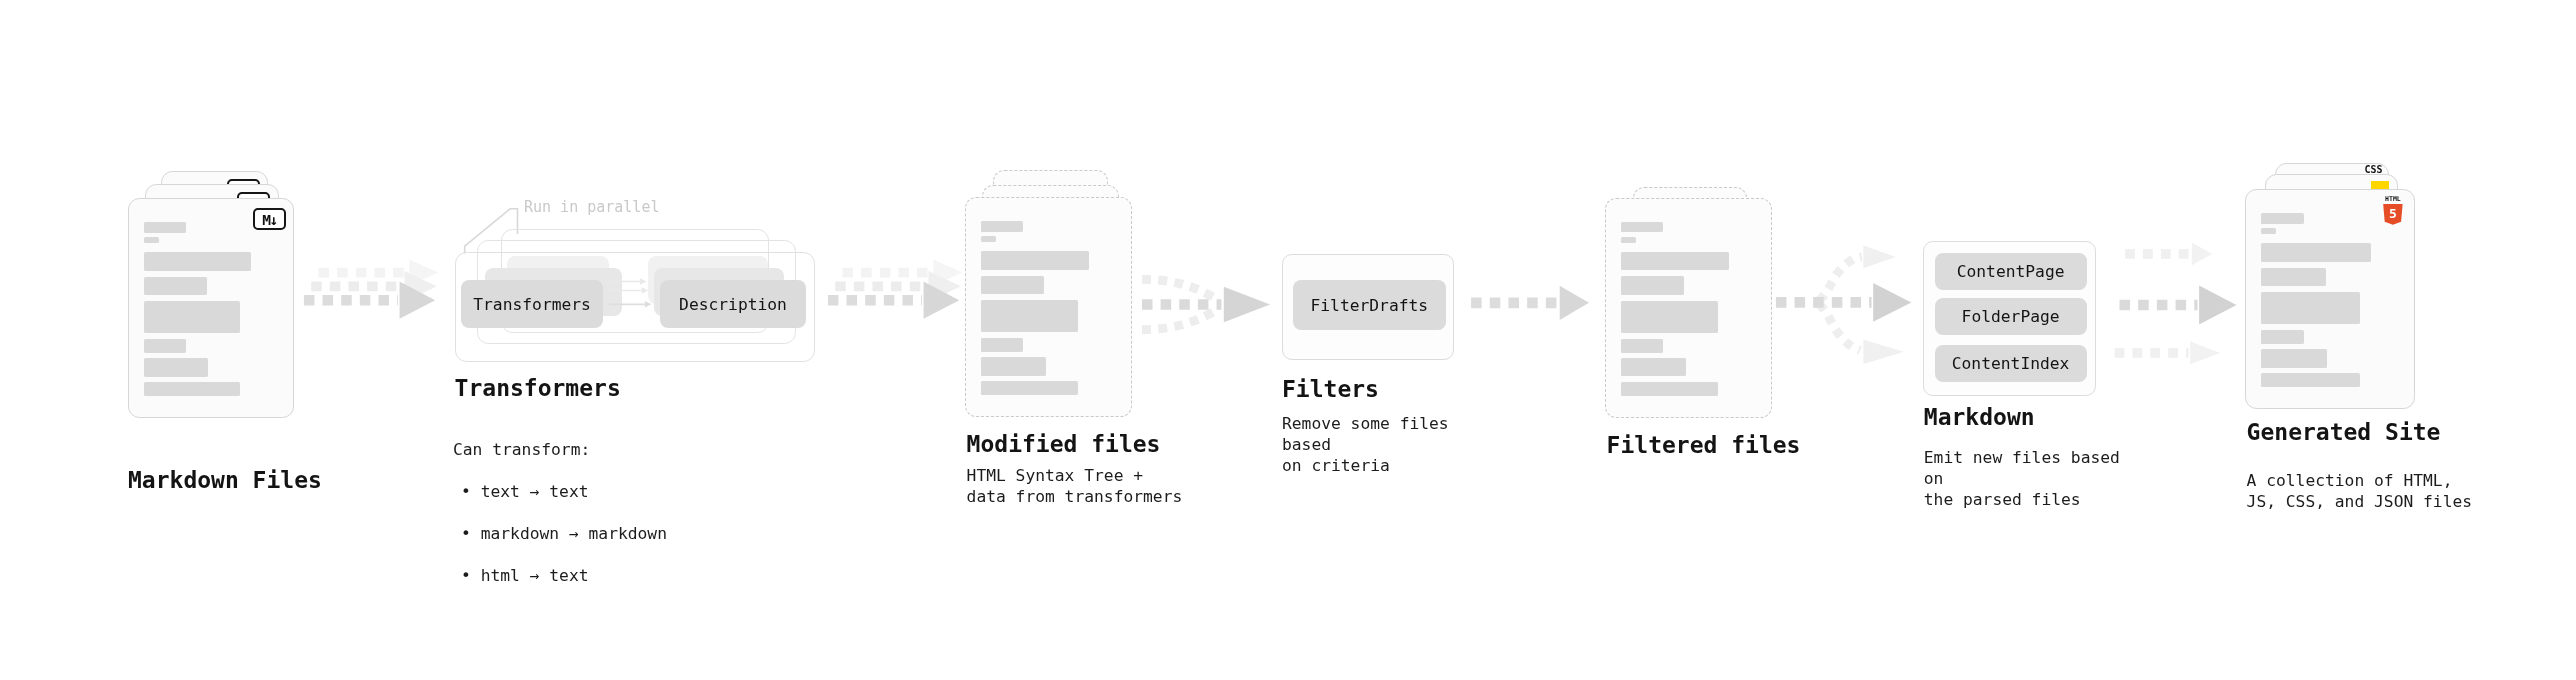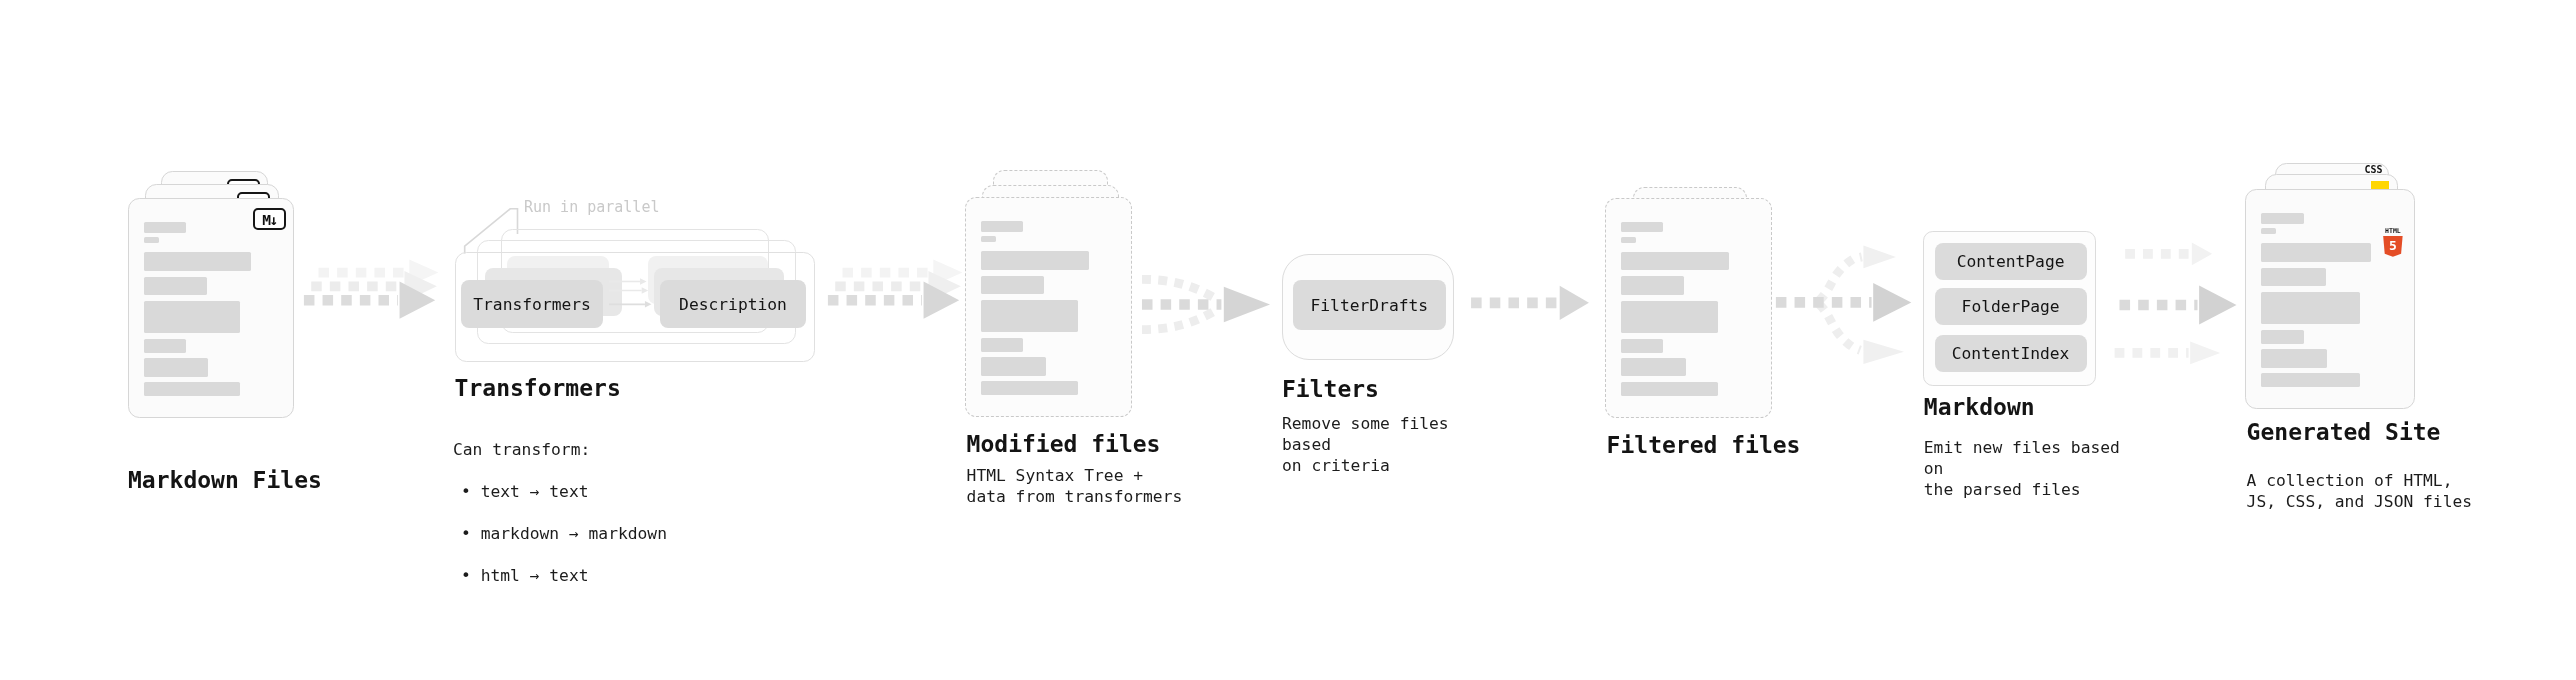--- a/index.html
+++ b/index.html
@@ -35,21 +35,21 @@
   .outline-front{border-color:#e0e0e0;}
   .panel-box{position:absolute;background:#fdfdfd;border:1.6px solid #dcdcdc;border-radius:9.8px;box-sizing:border-box;}
 
   .annotation{position:absolute;font-size:15px;font-weight:500;color:#c9c9c9;white-space:nowrap;}
 
   .md-badge{position:absolute;background:#ffffff;border:2.4px solid #161616;border-radius:4.9px;
             width:32.5px;height:22px;display:flex;align-items:center;justify-content:center;
             font-size:14.6px;font-weight:700;letter-spacing:-1.6px;color:#111;box-sizing:border-box;}
 
   .html5-badge{position:absolute;top:5.7px;right:10.6px;width:21px;text-align:center;}
-  .html5-word{font-size:6.5px;font-weight:700;letter-spacing:0;color:#111;line-height:7.3px;margin-top:32px;}
+  .html5-word{font-size:6.5px;font-weight:700;letter-spacing:0;color:#111;line-height:7.3px;}
   .html5-shield{width:19.5px;height:21px;margin:0.8px auto 0;color:#fff;font-size:13px;font-weight:700;line-height:20.3px;
                 clip-path:polygon(0 0,100% 0,92% 86%,50% 100%,8% 86%);}
   .css-badge{position:absolute;top:3.3px;right:7.3px;width:16.3px;text-align:center;}
   .css-word{font-size:10px;font-weight:700;color:#111;line-height:6.5px;}
   .css-underline{width:14.6px;height:3.3px;margin:0.8px auto 0;}
   .js-badge{position:absolute;top:6.5px;right:8.1px;width:18.7px;height:10.6px;}
 </style>
 </head>
 <body>
 
@@ -153,21 +153,21 @@
   </div>
 
   <svg class="abs" style="left:1136px;top:268px;" width="140" height="77" viewBox="0 0 172 95">
     <path d="M7,14 C45,14 70,22 95,36" fill="none" stroke="#ededed" stroke-width="11" stroke-dasharray="11 9"></path>
     <path d="M7,76 C45,76 70,68 95,54" fill="none" stroke="#ededed" stroke-width="11" stroke-dasharray="11 9"></path>
     <line x1="7" y1="45" x2="105" y2="45" stroke="#dadada" stroke-width="13" stroke-dasharray="13 10"></line>
     <polygon points="108,23 165,45 108,67" fill="#d5d5d5"></polygon>
   </svg>
 
   <div class="stage" style="left:1282px;top:254px;width:203px;height:211px;">
-    <div class="panel-box" style="left:0;top:0;width:172px;height:106px;border-radius:27px;">
+    <div class="panel-box" style="left:0;top:0;width:172px;height:106px;">
       <div class="pill" style="left:9.8px;top:25px;width:153px;height:50px;">FilterDrafts</div>
     </div>
     <div class="stage-label" style="left:0;top:122px;">Filters</div>
     <div class="stage-sub" style="left:0;top:159px;">Remove some files based
 on criteria</div>
   </div>
 
   <svg class="abs" style="left:1467px;top:276px;" width="126" height="57" viewBox="0 0 155 70">
     <line x1="5" y1="33" x2="112" y2="33" stroke="#dcdcdc" stroke-width="13" stroke-dasharray="13 10"></line>
     <polygon points="114,12 150,33 114,54" fill="#d7d7d7"></polygon>
@@ -192,21 +192,21 @@
 
   <svg class="abs" style="left:1774px;top:244px;" width="140" height="120" viewBox="0 0 172 148">
     <path d="M55,70 C72,55 70,35 98,18 L108,16" fill="none" stroke="#eeeeee" stroke-width="11" stroke-dasharray="10 9"></path>
     <polygon points="110,2 150,16 110,30" fill="#f0f0f0"></polygon>
     <path d="M55,74 C72,89 70,110 98,128 L106,131" fill="none" stroke="#eeeeee" stroke-width="11" stroke-dasharray="10 9"></path>
     <polygon points="110,118 160,133 110,148" fill="#f0f0f0"></polygon>
     <line x1="2" y1="72" x2="120" y2="72" stroke="#dadada" stroke-width="13" stroke-dasharray="13 10"></line>
     <polygon points="122,48 169,72 122,96" fill="#d2d2d2"></polygon>
   </svg>
 
-  <div class="stage" style="left:1923px;top:231px;width:203px;height:260px;">
+  <div class="stage" style="left:1923px;top:241px;width:203px;height:260px;">
     <div class="panel-box" style="left:0;top:0;width:173px;height:155px;">
       <div class="pill" style="left:10.6px;top:11.4px;width:152px;height:37px;">ContentPage</div>
       <div class="pill" style="left:10.6px;top:56px;width:152px;height:37px;">FolderPage</div>
       <div class="pill" style="left:10.6px;top:103px;width:152px;height:37px;">ContentIndex</div>
     </div>
     <div class="stage-label" style="left:0.8px;top:163px;">Markdown</div>
     <div class="stage-sub" style="left:0.8px;top:206px;">Emit new files based on
 the parsed files</div>
   </div>
 

